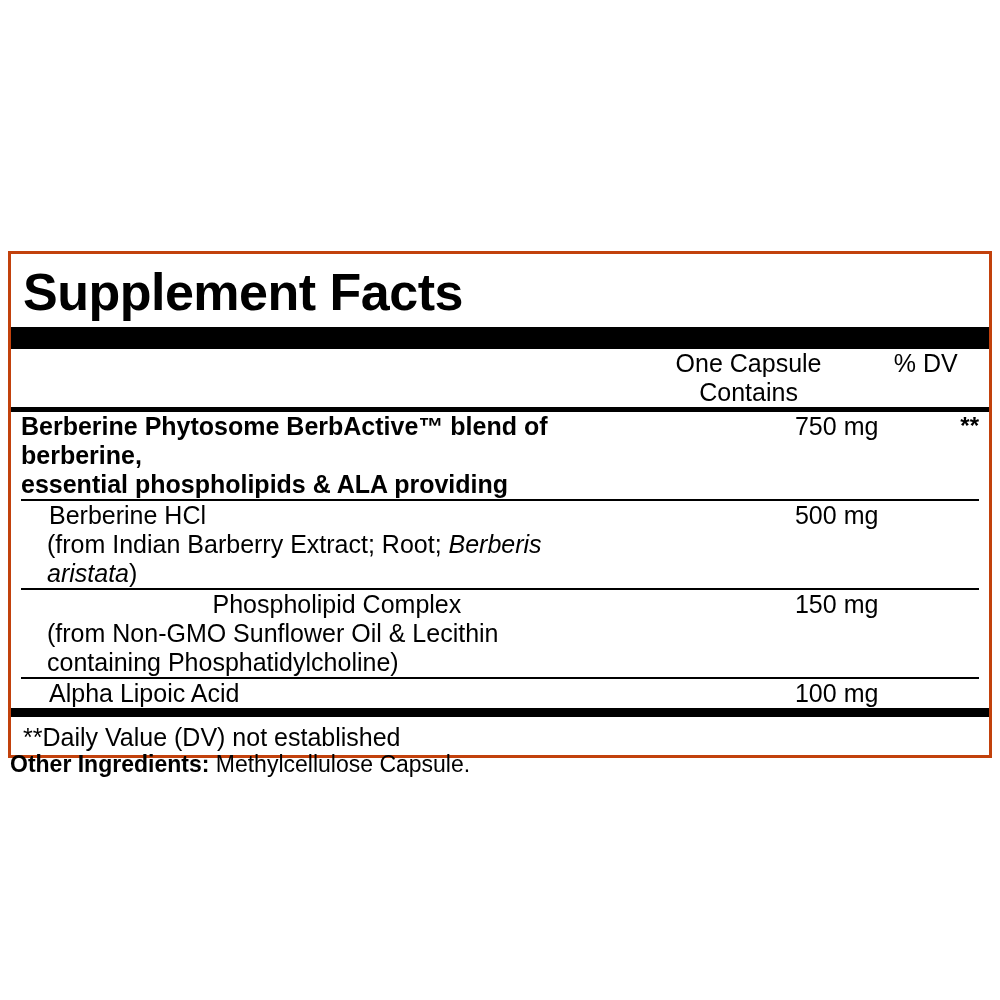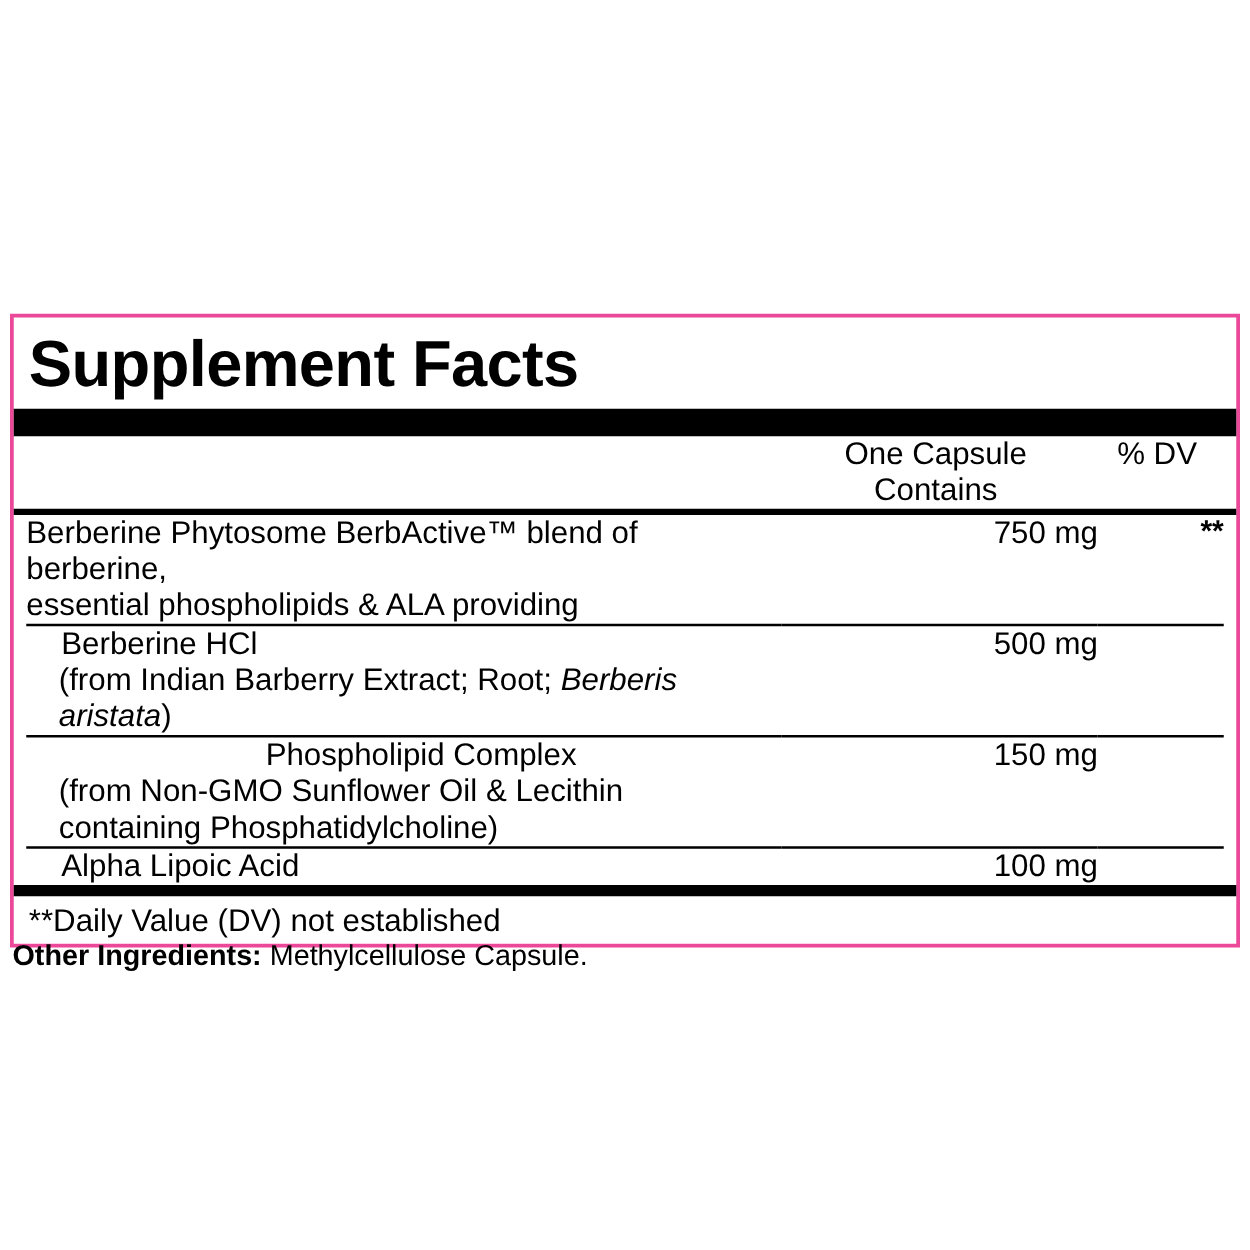--- a/index.html
+++ b/index.html
@@ -16,21 +16,21 @@
     overflow: hidden;
   }
 
   
   #facts-panel {
     position: absolute;
     left: 8px;
     top: 251px;
     width: 984px;
     box-sizing: border-box;
-    border: 3px solid #ec4899;
+    border: 3px solid #c2410c;
     background: #fff;
     padding: 0;
   }
 
   .inner {
     padding: 8px 10px 6px 10px;
   }
 
   .title {
     font-size: 52px;
@@ -86,21 +86,21 @@
 
   .rowline {
     border-top: 2px solid #000;
   }
 
   .nm {
     font-size: 25px;
     line-height: 1.16;
     padding: 2px 0 3px 2px;
   }
-  .nm.bold { font-weight: normal; }
+  .nm.bold { font-weight: bold; }
   .nm .sub {
     display: block;
     padding-left: 26px;
   }
   .nm .ital { font-style: italic; }
 
   .amt {
     font-size: 25px;
     line-height: 1.16;
     text-align: right;

